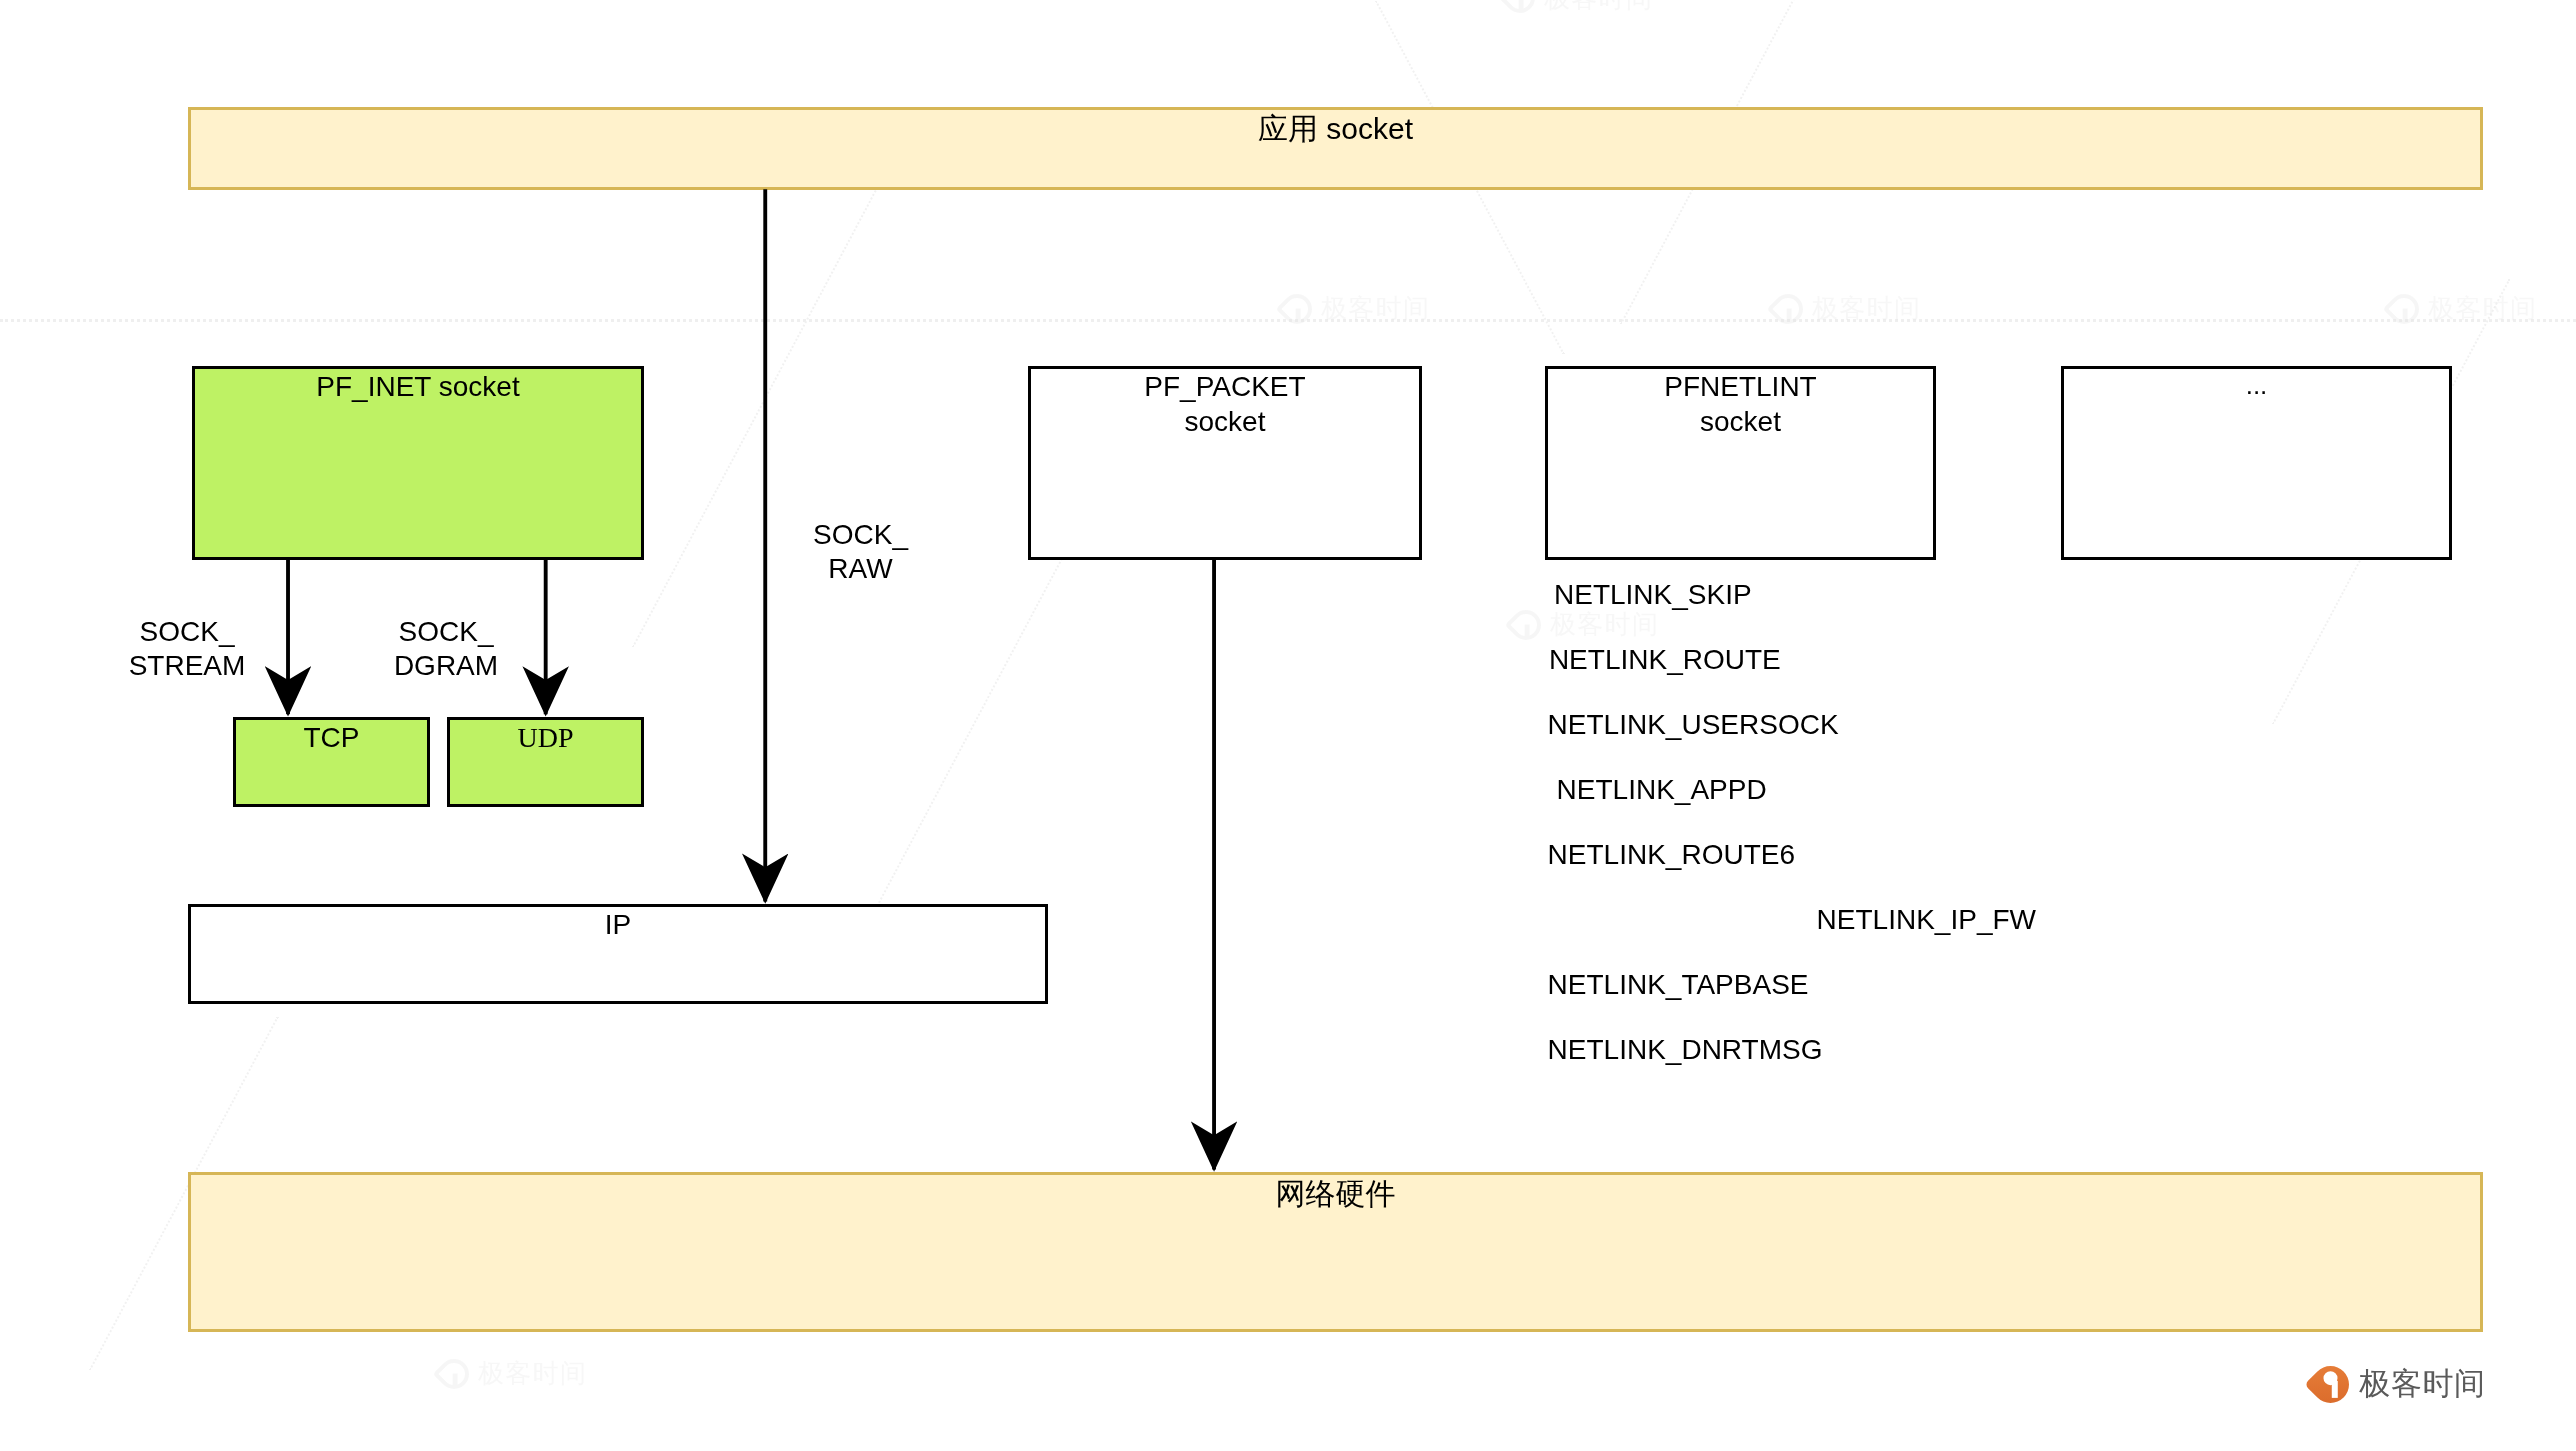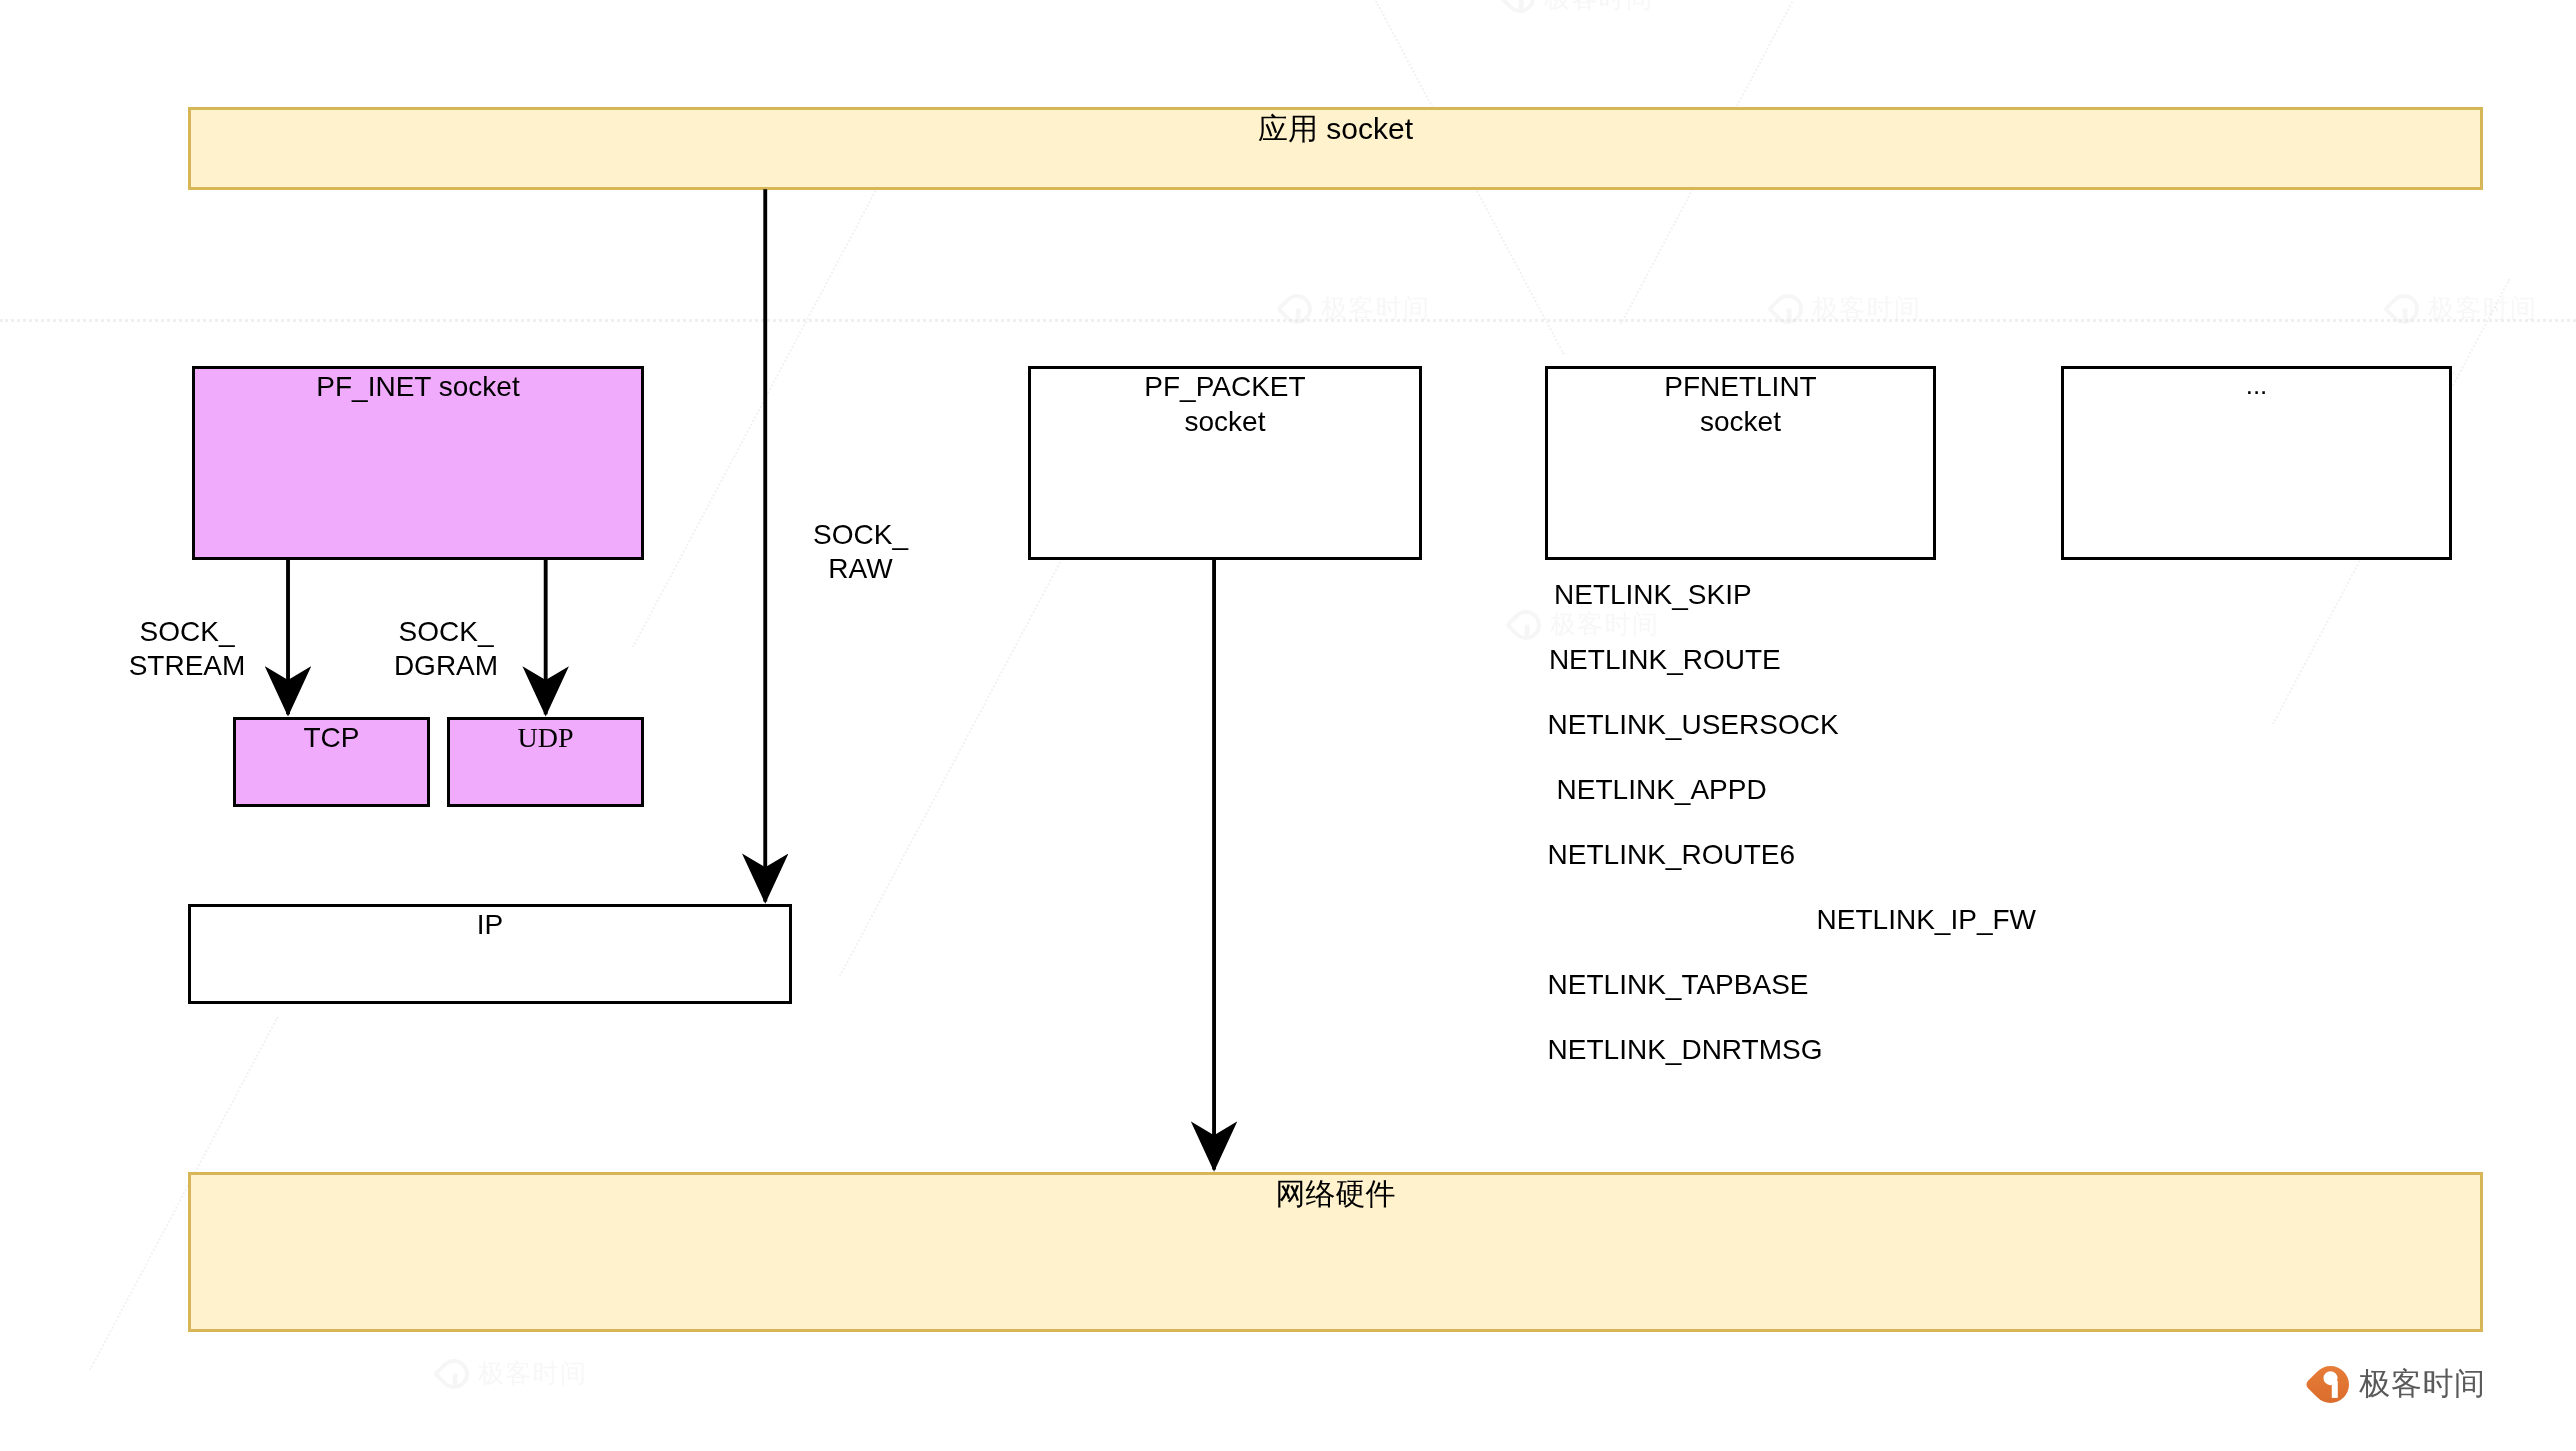--- a/index.html
+++ b/index.html
@@ -90,21 +90,21 @@
     text-align: center;
     color: #000000;
     line-height: 1.25;
   }
   .node-band {
     background: #fff2cc;
     border: 3.9px solid #d6b656;
     font-size: 30px;
   }
   .node-blue {
-    background: #f0abfc;
+    background: #bef264;
     border: 3.9px solid #000000;
     font-size: 28px;
   }
   .node-white {
     background: #ffffff;
     border: 3.9px solid #000000;
     font-size: 28px;
   }
 
   .edge-label {
@@ -235,21 +235,21 @@
     </div>
 
     <div class="node node-blue" style="left:189px; top:717px; width:197px; height:90px;margin-left:44px;">
       <span>TCP</span>
     </div>
 
     <div class="node node-blue" style="left:447px; top:717px; width:197px; height:90px;font-family:Liberation Serif, serif;">
       <span>UDP</span>
     </div>
 
-    <div class="node node-white" style="left:188px; top:904px; width:604px; height:100px;">
+    <div class="node node-white" style="left:188px; top:904px; width:860px; height:100px;">
       <span>IP</span>
     </div>
 
     <div class="node node-white" style="left:1028px; top:366px; width:394px; height:194px; white-space:pre-line;">
       <span>PF_PACKET
 socket</span>
     </div>
 
     <div class="node node-white" style="left:1545px; top:366px; width:391px; height:194px; white-space:pre-line;">
       <span>PFNETLINT

